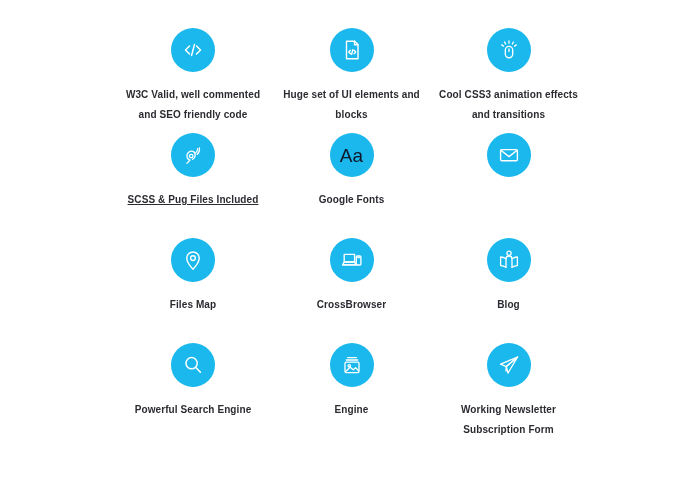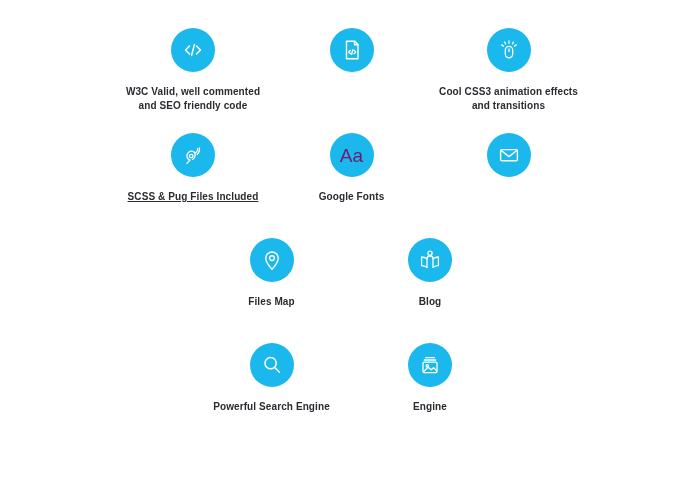--- a/index.html
+++ b/index.html
@@ -61,21 +61,21 @@
     font-weight: 400;
     line-height: 1;
     letter-spacing: 0.2px;
   }
 
   .feature-label {
     margin-top: 13px;
     font-family: "Liberation Sans", sans-serif;
     font-size: 10px;
     font-weight: bold;
-    line-height: 14px;
+    line-height: 20px;
     color: #2b2b31;
     letter-spacing: 0.1px;
     max-width: 150px;
   }
 
   
   .col-1 { width: 160px; }
   .col-2 { width: 157px; }
   .col-3 { width: 157px; }
 
@@ -104,20 +104,21 @@
     <div class="feature-item col-2">
       <div class="feature-icon-circle" style="background: rgb(26, 184, 236);">
         <svg width="24" height="24" viewBox="0 0 24 24" fill="none" stroke="#ffffff" stroke-width="1.4" stroke-linecap="round" stroke-linejoin="round">
           <path d="M6.5 3.2 h8.2 L18 6.6 V20.8 H6.5 Z"></path>
           <polyline points="14.5,3.2 14.5,6.8 18,6.8"></polyline>
           <polyline points="10.4,12.2 8.8,14 10.4,15.8"></polyline>
           <polyline points="14.1,12.2 15.7,14 14.1,15.8"></polyline>
           <line x1="12.9" y1="11.6" x2="11.6" y2="16.4"></line>
         </svg>
       </div>
+      <div class="feature-label" style="color: rgb(43, 43, 49);">Huge set of UI elements and blocks</div>
     </div>
 
     <div class="feature-item col-3">
       <div class="feature-icon-circle" style="background: rgb(26, 184, 236);">
         <svg width="24" height="24" viewBox="0 0 24 24" fill="none" stroke="#ffffff" stroke-width="1.3" stroke-linecap="round" stroke-linejoin="round">
           <rect x="8.3" y="8.4" width="7.4" height="11.4" rx="3.7"></rect>
           <line x1="12" y1="11" x2="12" y2="13.4"></line>
           <line x1="12" y1="2.9" x2="12" y2="5.2"></line>
           <line x1="7.6" y1="4.0" x2="8.6" y2="6.0"></line>
           <line x1="16.4" y1="4.0" x2="15.4" y2="6.0"></line>
@@ -140,21 +141,21 @@
           <circle cx="10.2" cy="13.1" r="1.8"></circle>
           <path d="M14.6 10.0 A5.0 5.0 0 0 0 16.6 5.6"></path>
           <path d="M16.2 11.4 A7.2 7.2 0 0 0 18.4 5.0"></path>
         </svg>
       </div>
       <div class="feature-label" style="color: rgb(43, 43, 49); text-decoration: underline;">SCSS &amp; Pug Files Included</div>
     </div>
 
     <div class="feature-item col-2">
       <div class="feature-icon-circle" style="background: rgb(26, 184, 236);">
-        <span class="feature-icon-letters" style="color: #701a75;">Aa</span>
+        <span class="feature-icon-letters" style="color: #0f172a;">Aa</span>
       </div>
       <div class="feature-label" style="color: rgb(43, 43, 49); text-align: center;">Google Fonts</div>
     </div>
 
     <div class="feature-item col-3">
       <div class="feature-icon-circle" style="background: rgb(26, 184, 236);">
         <svg width="24" height="24" viewBox="0 0 24 24" fill="none" stroke="#ffffff" stroke-width="1.4" stroke-linecap="round" stroke-linejoin="round">
           <rect x="3.6" y="6.6" width="16.8" height="11.2" rx="1.4"></rect>
           <polyline points="3.9,7.3 12,13.6 20.1,7.3"></polyline>
         </svg>
@@ -168,20 +169,32 @@
     <div class="feature-item col-1">
       <div class="feature-icon-circle" style="background: rgb(26, 184, 236);">
         <svg width="24" height="24" viewBox="0 0 24 24" fill="none" stroke="#ffffff" stroke-width="1.4" stroke-linecap="round" stroke-linejoin="round">
           <path d="M12 21.2 C12 21.2 18.2 14.6 18.2 10.2 A6.2 6.2 0 0 0 5.8 10.2 C5.8 14.6 12 21.2 12 21.2 Z"></path>
           <circle cx="12" cy="10.1" r="2.4"></circle>
         </svg>
       </div>
       <div class="feature-label" style="color: rgb(43, 43, 49);">Files Map</div>
     </div>
 
+    <div class="feature-item col-2">
+      <div class="feature-icon-circle" style="background: rgb(26, 184, 236);">
+        <svg width="24" height="24" viewBox="0 0 24 24" fill="none" stroke="#ffffff" stroke-width="1.35" stroke-linecap="round" stroke-linejoin="round">
+          <path d="M4.2 6.4 h10.4 v7.6 h-10.4 z"></path>
+          <path d="M2.9 16.9 h13.2"></path>
+          <path d="M4.2 14 h10.4 l1.5 2.9 h-13.4 z"></path>
+          <rect x="16.3" y="8.0" width="4.6" height="9.0" rx="1"></rect>
+          <line x1="17.9" y1="9.5" x2="19.3" y2="9.5"></line>
+        </svg>
+      </div>
+      <div class="feature-label" style="color: rgb(43, 43, 49);">CrossBrowser</div>
+    </div>
 
     <div class="feature-item col-3">
       <div class="feature-icon-circle" style="background: rgb(26, 184, 236);">
         <svg width="24" height="24" viewBox="0 0 24 24" fill="none" stroke="#ffffff" stroke-width="1.3" stroke-linecap="round" stroke-linejoin="round">
           <circle cx="12" cy="5.2" r="2.1"></circle>
           <path d="M12 8.0 C10.3 8.0 9.0 9.2 9.0 10.7 V19.2"></path>
           <path d="M12 8.0 C13.7 8.0 15.0 9.2 15.0 10.7 V19.2"></path>
           <path d="M9.0 10.7 C7.4 9.6 5.6 9.1 3.6 9.0 V17.6 C5.6 17.7 7.4 18.2 9.0 19.3"></path>
           <path d="M15.0 10.7 C16.6 9.6 18.4 9.1 20.4 9.0 V17.6 C18.4 17.7 16.6 18.2 15.0 19.3"></path>
         </svg>
@@ -209,16 +222,26 @@
           <path d="M7.6 4.6 h8.8"></path>
           <path d="M6.3 7.0 h11.4"></path>
           <rect x="5.0" y="9.2" width="14.0" height="10.4" rx="1.1"></rect>
           <circle cx="9.3" cy="12.8" r="1.2"></circle>
           <polyline points="5.6,18.4 10.2,14.2 13.2,16.8 15.6,14.7 18.4,17.6"></polyline>
         </svg>
       </div>
       <div class="feature-label" style="color: rgb(43, 43, 49);">Engine</div>
     </div>
 
+    <div class="feature-item col-3">
+      <div class="feature-icon-circle" style="background: rgb(26, 184, 236);">
+        <svg width="24" height="24" viewBox="0 0 24 24" fill="none" stroke="#ffffff" stroke-width="1.35" stroke-linecap="round" stroke-linejoin="round">
+          <path d="M20.6 4.0 L3.6 11.2 L9.3 13.6 L20.6 4.0 Z"></path>
+          <path d="M20.6 4.0 L9.3 13.6 L11.0 20.0 L20.6 4.0 Z"></path>
+          <path d="M9.3 13.6 L9.0 18.0"></path>
+        </svg>
+      </div>
+      <div class="feature-label" style="color: rgb(43, 43, 49);">Working Newsletter Subscription Form</div>
+    </div>
 
   </div>
 
 </div>
 
 </body></html>

